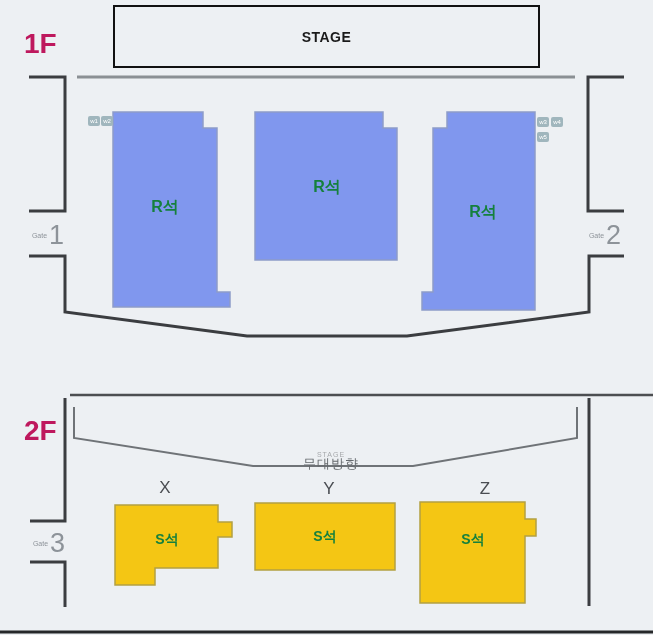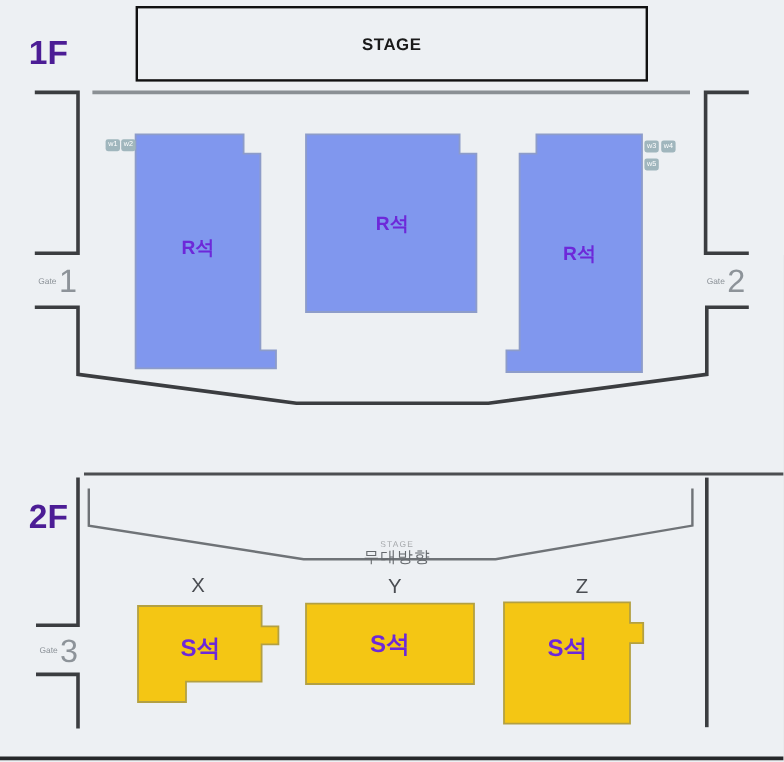--- a/index.html
+++ b/index.html
@@ -15,24 +15,24 @@
   .wall{fill:none;stroke:var(--wall);stroke-width:3;}
   .divider{fill:none;stroke:#4c4e51;stroke-width:2.5;}
   .inner-line{fill:none;stroke:var(--inner-line);stroke-width:3;}
   .funnel{fill:none;stroke:var(--funnel-line);stroke-width:2;}
   .bottom-line{fill:none;stroke:#26282a;stroke-width:3;}
   .seat-r{fill:var(--seat-r);stroke:var(--seat-r-border);stroke-width:1.5;cursor:pointer;}
   .seat-s{fill:var(--seat-s);stroke:var(--seat-s-border);stroke-width:1.5;cursor:pointer;}
   .stage-box{position:absolute;left:113px;top:5px;width:427px;height:63px;
     border:2px solid #111;display:flex;align-items:center;justify-content:center;}
   .stage-box span{font-weight:bold;font-size:14px;letter-spacing:.5px;color:var(--text-dark);}
-  .floor-label{position:absolute;font-weight:bold;font-size:28px;color:#4c1d95;}
-  .seat-label{position:absolute;transform:translate(-50%,-50%);color:#6d28d9;
+  .floor-label{position:absolute;font-weight:bold;font-size:28px;color:#be185d;}
+  .seat-label{position:absolute;transform:translate(-50%,-50%);color:#15803d;
     font-weight:bold;font-size:16px;white-space:nowrap;pointer-events:none;}
-  .seat-label.s{font-size:20px;}
+  .seat-label.s{font-size:14px;}
   .badge{position:absolute;background:var(--badge-bg);color:#fff;font-size:6px;
     line-height:10px;width:12px;height:10px;text-align:center;border-radius:2px;}
   .gate{position:absolute;transform:translate(-50%,-50%);display:flex;
     align-items:center;color:var(--text-gray);white-space:nowrap;}
   .gate .word{font-size:7px;margin-right:2px;}
   .gate .num{font-size:27px;font-weight:300;}
   .dir-ko{position:absolute;transform:translate(-50%,-50%);font-size:13px;color:#65696d;letter-spacing:1px;}
   .dir-en{position:absolute;transform:translate(-50%,-50%);font-size:7px;color:#a5a8ab;letter-spacing:1px;}
   .row-letter{position:absolute;transform:translate(-50%,-50%);font-size:17px;color:#4a4d52;}
 </style>

